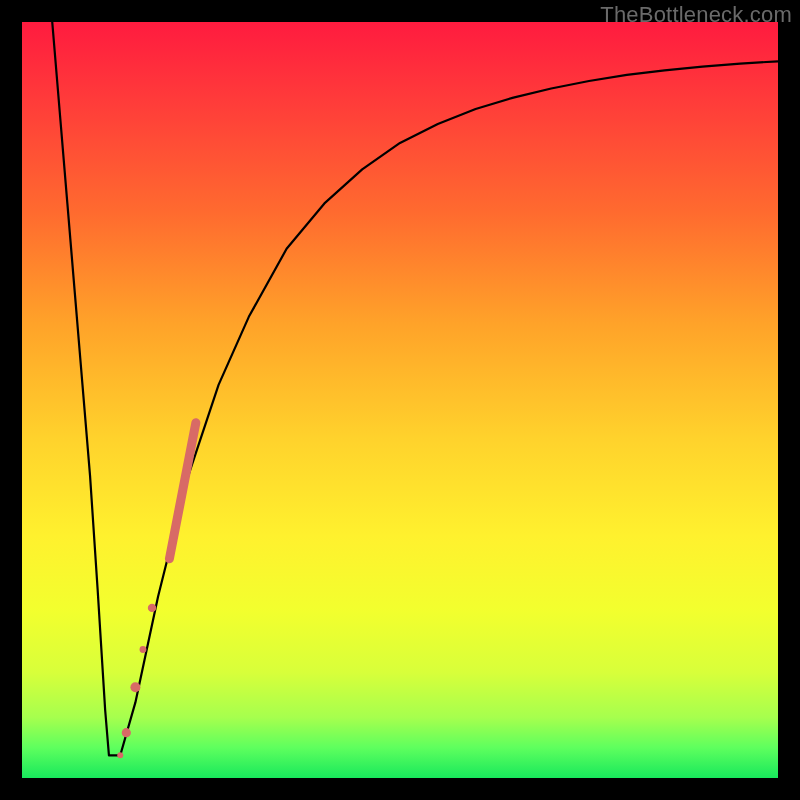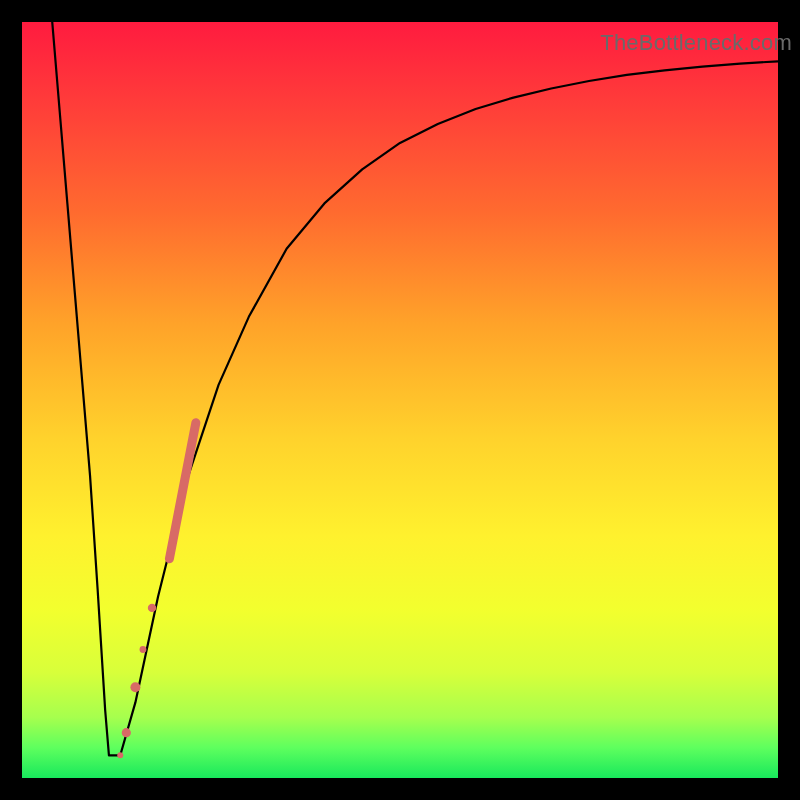--- a/index.html
+++ b/index.html
@@ -41,21 +41,20 @@
   .watermark {
     position: absolute;
     top: 2px;
     right: 8px;
     font-family: Arial, Helvetica, sans-serif;
     font-size: 22px;
     font-weight: 500;
     color: #6a6a6a;
     letter-spacing: 0.2px;
     user-select: none;
-    margin-top: 28px;
   }
   svg.curve {
     position: absolute;
     left: 0;
     top: 0;
     width: 756px;
     height: 756px;
   }
 </style>
 </head>

